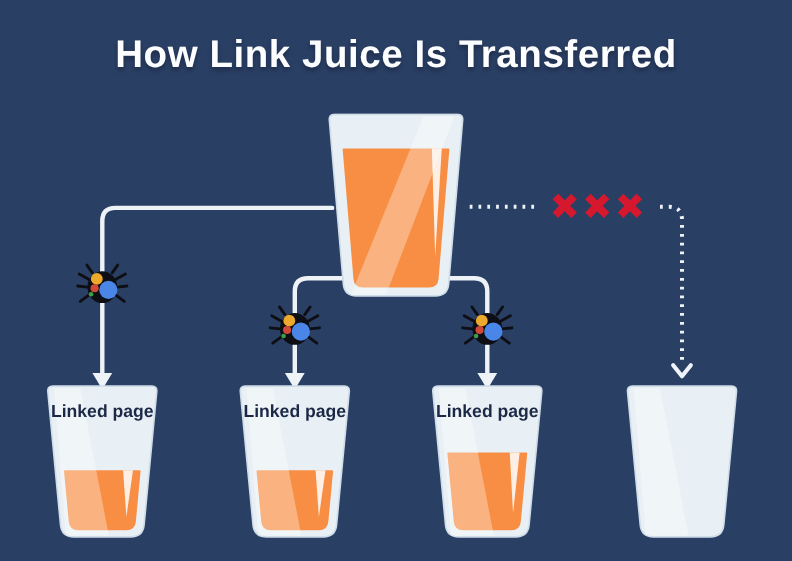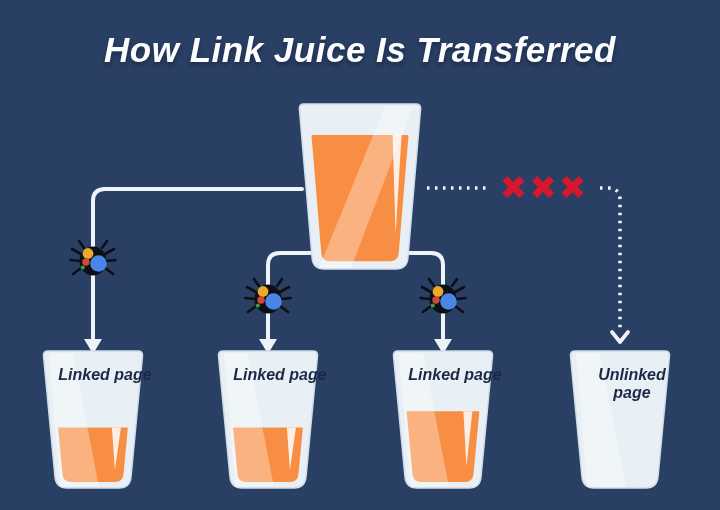--- a/index.html
+++ b/index.html
@@ -1,41 +1,40 @@
 <!DOCTYPE html>
 <html><head>
 <meta charset="utf-8">
 <style>
   html,body{margin:0;padding:0;background:#1c2b47;}
   .canvas{
     position:relative;width:720px;height:510px;overflow:hidden;
     background:#2a3f64;
     font-family:"Liberation Sans","DejaVu Sans",sans-serif;
-    font-style:italic;
   }
   .title{
     position:absolute;top:30px;left:0;width:100%;margin:0;
     text-align:center;font-size:35px;font-weight:bold;color:#fcfdff;
     letter-spacing:.5px;text-shadow:0 3px 4px rgba(10,16,32,.4);
   }
   .source-label{
     position:absolute;top:112px;left:0;width:290px;
     text-align:right;font-size:20px;line-height:29px;color:#d9e2f1;
     white-space:pre-line;z-index:2;
   }
   .connectors{position:absolute;left:0;top:0;z-index:1;}
   .x-marks{
     position:absolute;left:486px;top:169px;width:116px;line-height:38px;
     text-align:center;font-size:33px;font-weight:bold;letter-spacing:2px;
     color:#d6182e;z-index:2;font-family:"DejaVu Sans",sans-serif;
   }
   .glass{position:absolute;z-index:2;}
   .glass-art{position:absolute;left:0;top:0;right:0;bottom:0;}
   .glass-label{
-    position:absolute;top:16px;left:12px;width:100%;text-align:center;
+    position:absolute;top:16px;left:0;width:100%;text-align:center;
     font-size:16px;font-weight:600;color:#1c2946;z-index:3;
   }
   .spider{position:absolute;width:48px;height:48px;z-index:4;}
   .defs{position:absolute;width:0;height:0;}
 </style>
 </head>
 <body>
 
 <div class="canvas" style="background: rgb(42, 63, 100);">
 
@@ -99,21 +98,20 @@
           <path d="M9 3 L33 3 L59 137 L20 137 Z" fill="rgba(255,255,255,0.32)"></path>
         </svg></div>
     <div class="glass-label">Linked page</div>
   </div>
 
   <div class="glass" style="left:567px;top:350px;width:106px;height:140px;">
     <div class="glass-art"><svg width="106" height="140" viewBox="0 0 106 140">
           <path d="M3.5 6.0 Q3.0 1.0 8.0 1.0 L98.0 1.0 Q103.0 1.0 102.5 6.0 L91.0 127.0 Q90.0 138.0 79.0 138.0 L27.0 138.0 Q16.0 138.0 15.0 127.0 Z" fill="#e9f0f5" stroke="#cfdde8" stroke-width="1.5"></path>
           <path d="M9 3 L33 3 L59 137 L20 137 Z" fill="rgba(255,255,255,0.32)"></path>
         </svg></div>
-    <div class="glass-label">Unlinked page</div>
   </div>
 
   <svg class="spider" style="left:69px;top:237px;" viewBox="0 0 48 48">
       <use href="#spider-symbol"></use>
     </svg>
   <svg class="spider" style="left:244px;top:275px;" viewBox="0 0 48 48">
       <use href="#spider-symbol"></use>
     </svg>
   <svg class="spider" style="left:419px;top:275px;" viewBox="0 0 48 48">
       <use href="#spider-symbol"></use>

